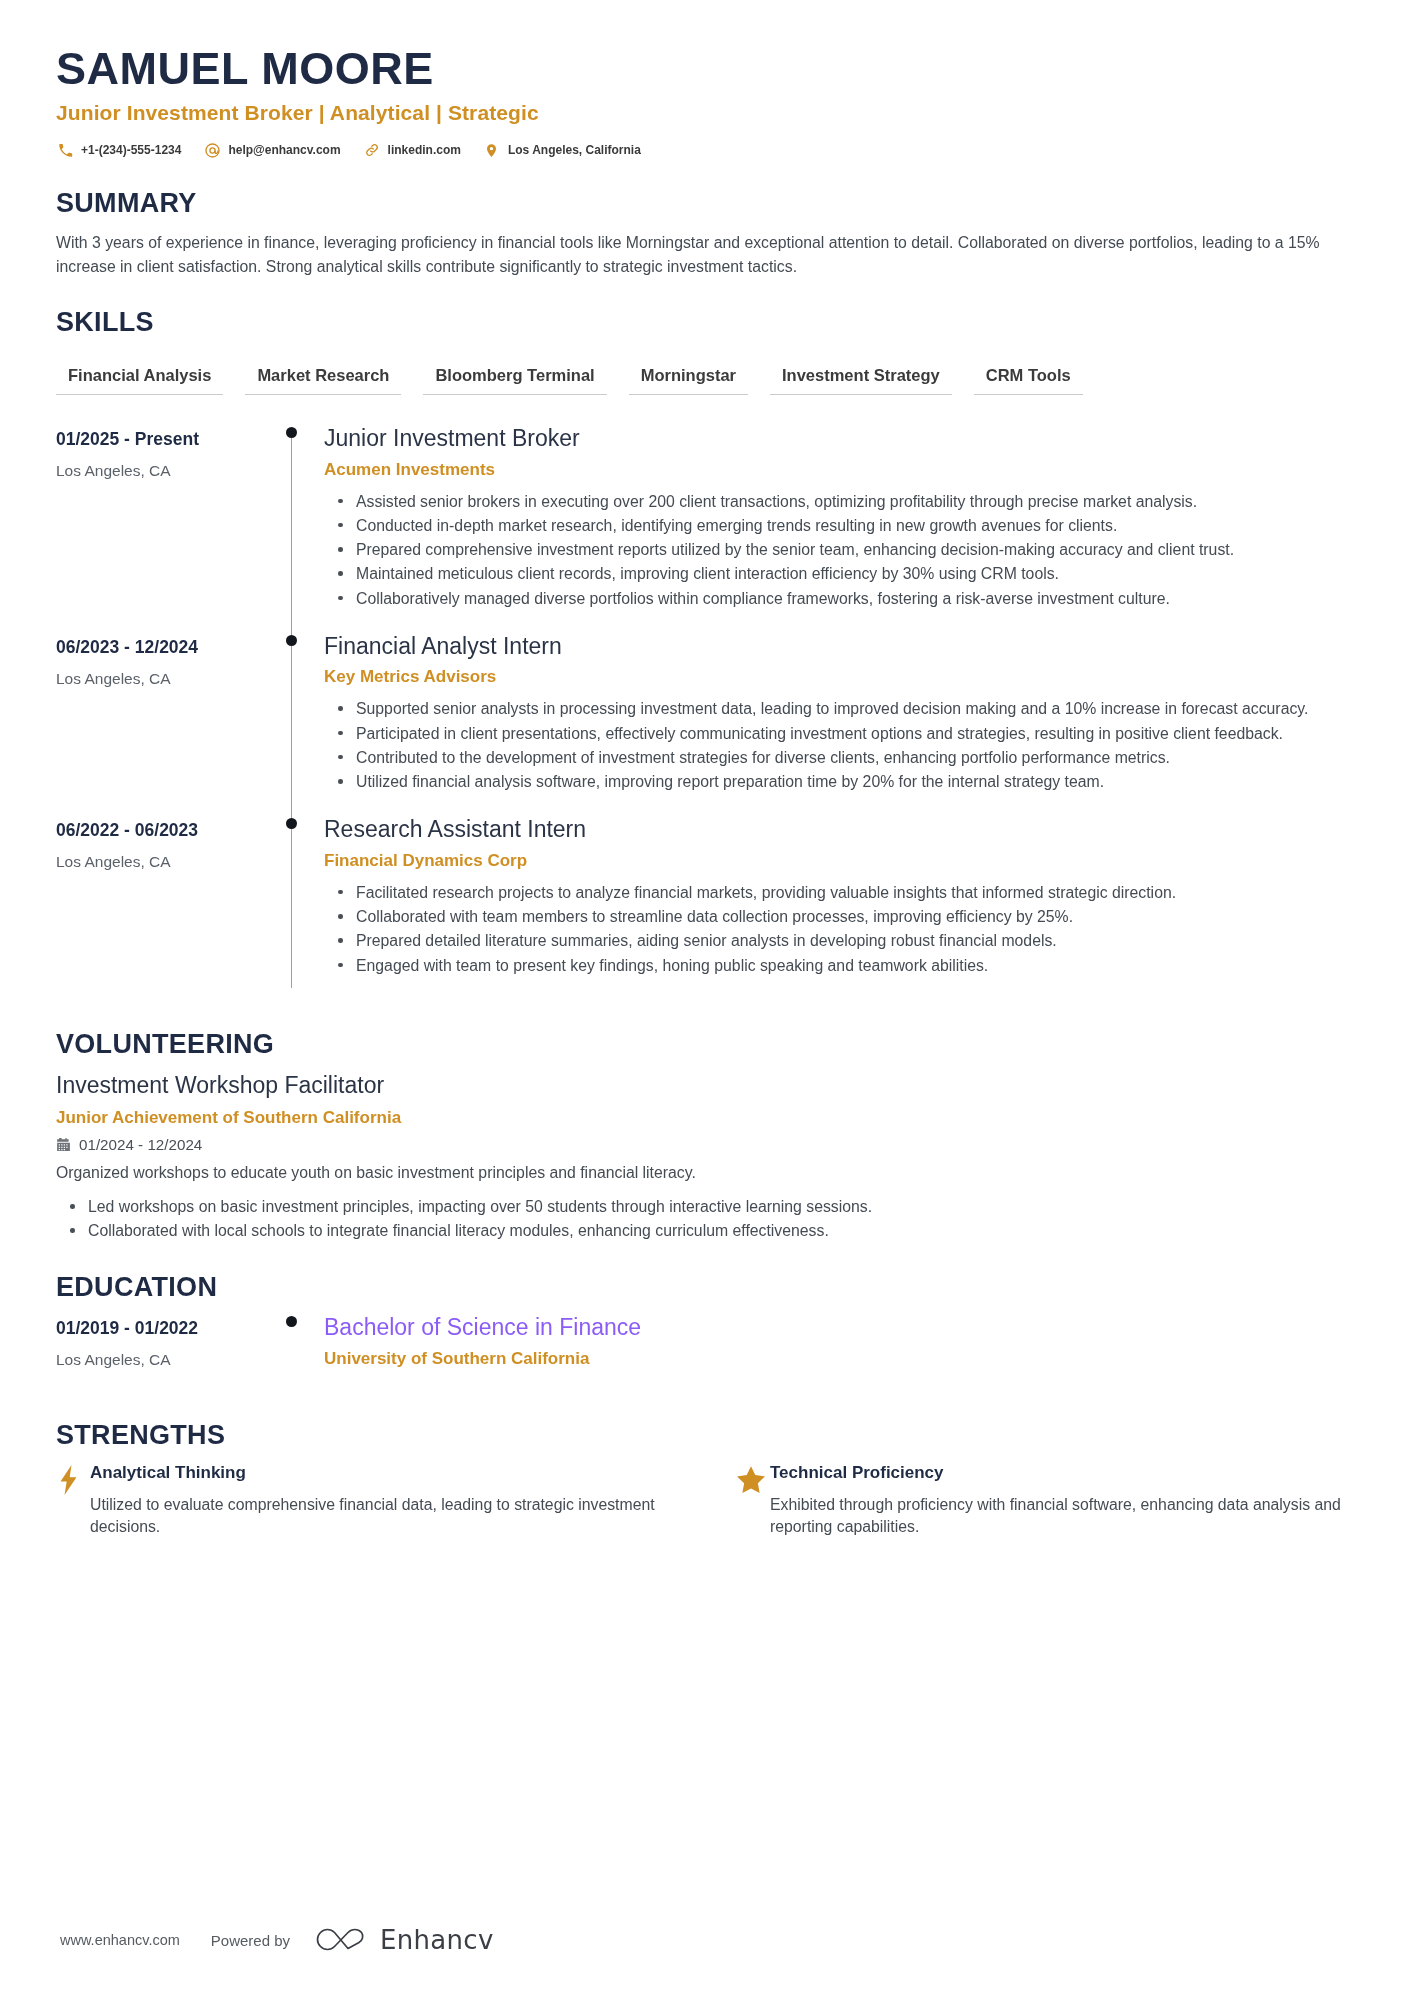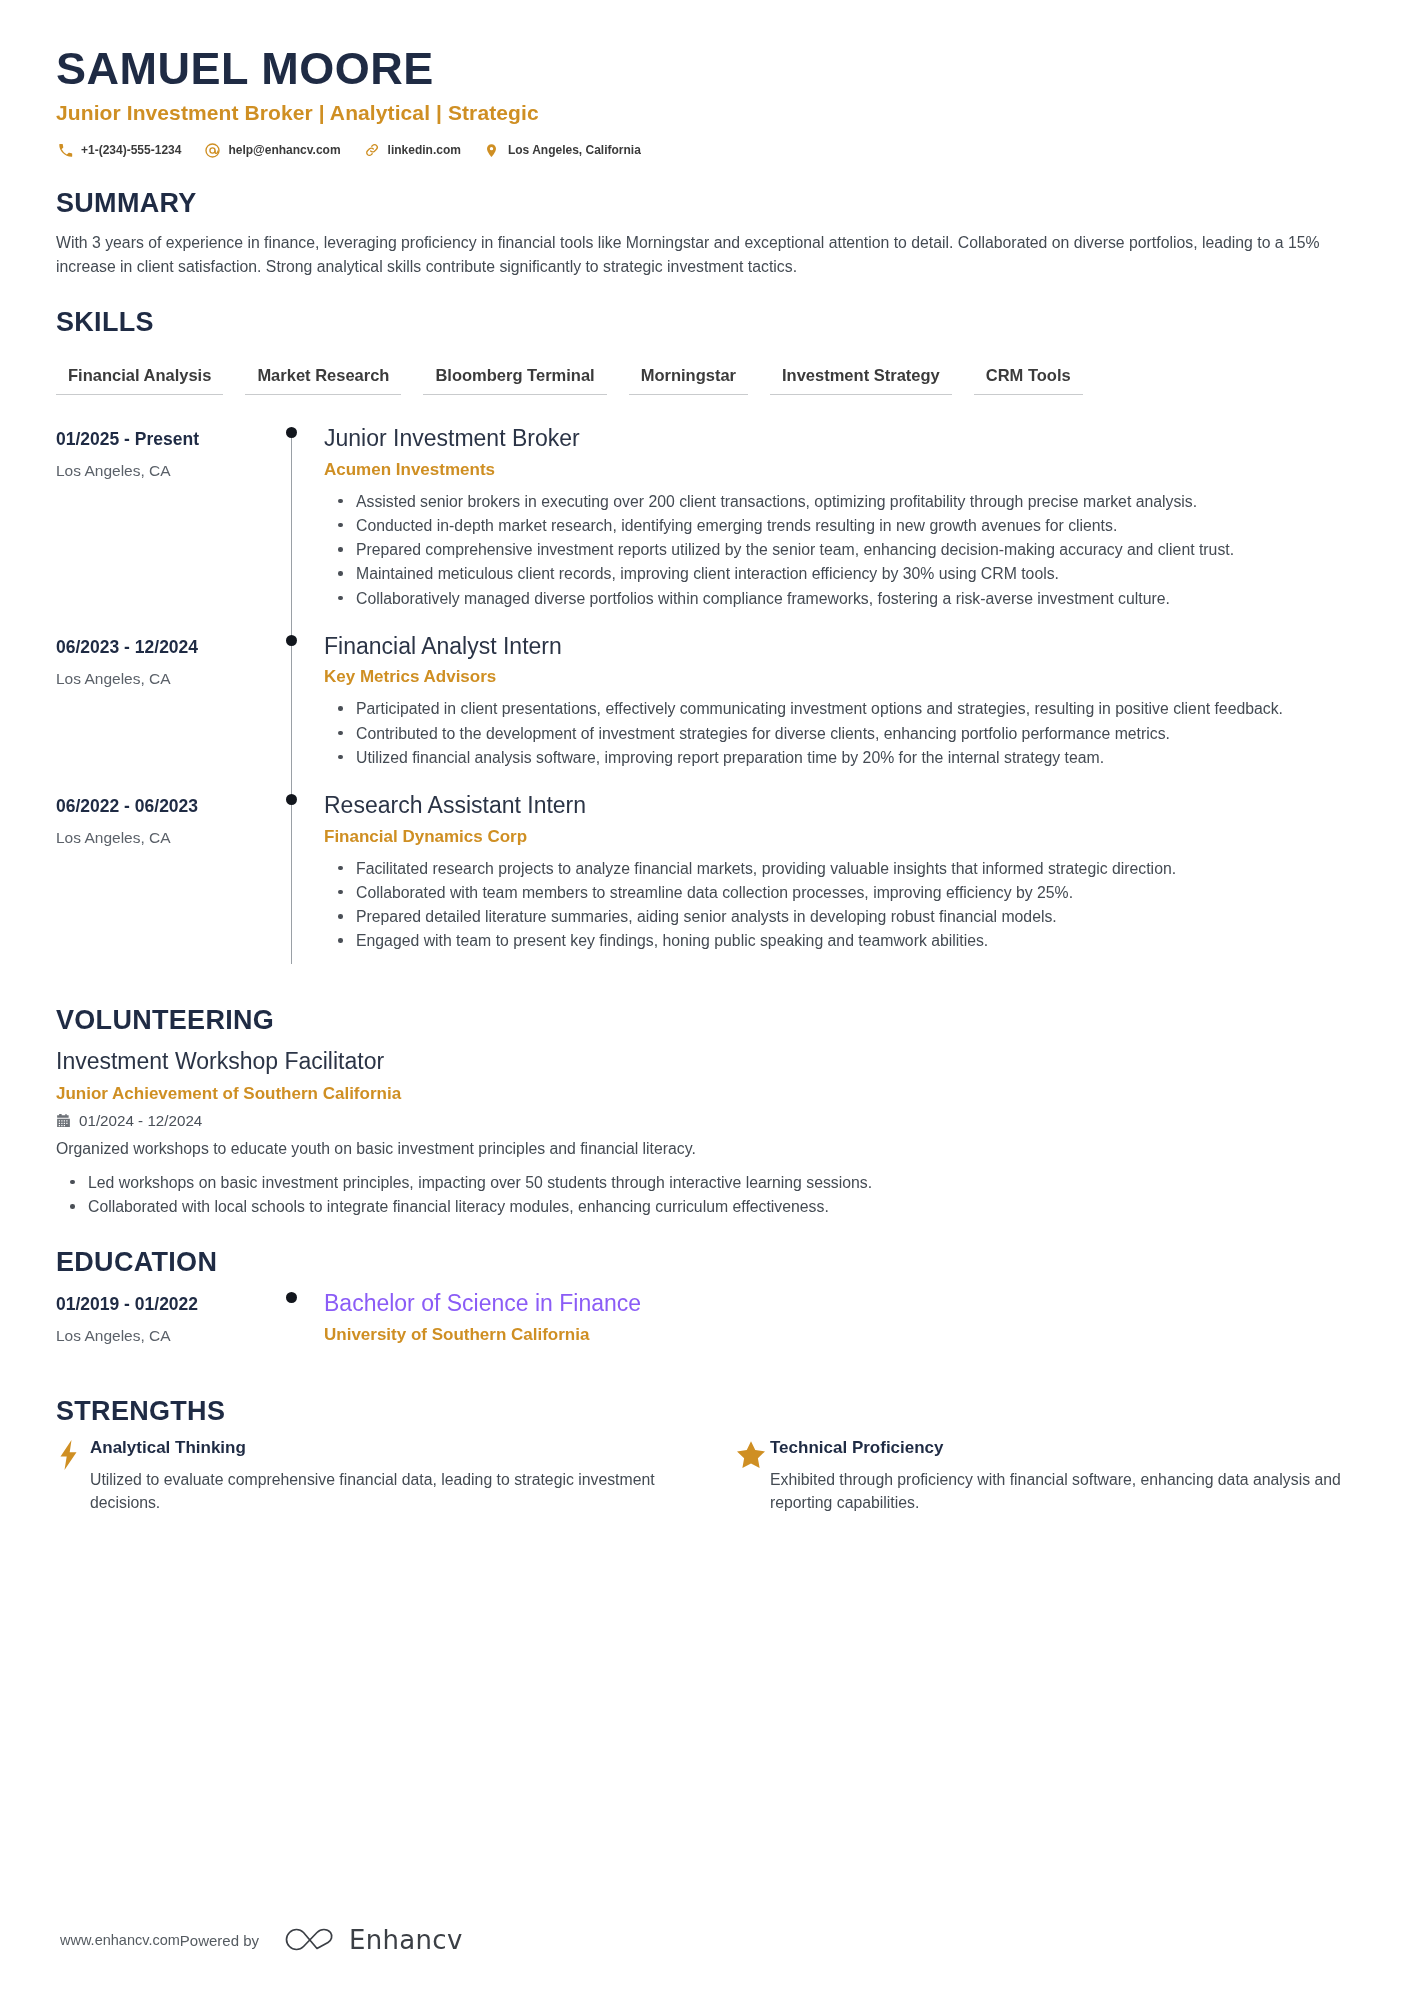--- a/index.html
+++ b/index.html
@@ -273,20 +273,21 @@
     color: #555b61;
   }
   .footer-right {
     display: flex;
     align-items: center;
   }
   .powered-by {
     font-size: 15px;
     color: #555b61;
     margin-right: 22px;
+    margin-left: 31px;
   }
   .enhancv-logo {
     display: flex;
     align-items: center;
     color: #3b3f45;
   }
   .enhancv-wordmark {
     font-size: 26px;
     color: #3b3f45;
     margin-left: 12px;
@@ -392,20 +393,21 @@
         <div class="exp-loc">Los Angeles, CA</div>
       </div>
       <div class="exp-rail">
         <span class="rail-line"></span>
         <span class="rail-dot"></span>
       </div>
       <div class="exp-right">
         <div class="exp-role">Financial Analyst Intern</div>
         <div class="exp-company">Key Metrics Advisors</div>
         <ul class="bullets">
+          <li>Supported senior analysts in processing investment data, leading to improved decision making and a 10% increase in forecast accuracy.</li>
           <li>Participated in client presentations, effectively communicating investment options and strategies, resulting in positive client feedback.</li>
           <li>Contributed to the development of investment strategies for diverse clients, enhancing portfolio performance metrics.</li>
           <li>Utilized financial analysis software, improving report preparation time by 20% for the internal strategy team.</li>
         </ul>
       </div>
     </div>
 
     <div class="exp-entry">
       <div class="exp-left">
         <div class="exp-date">06/2022 - 06/2023</div>

